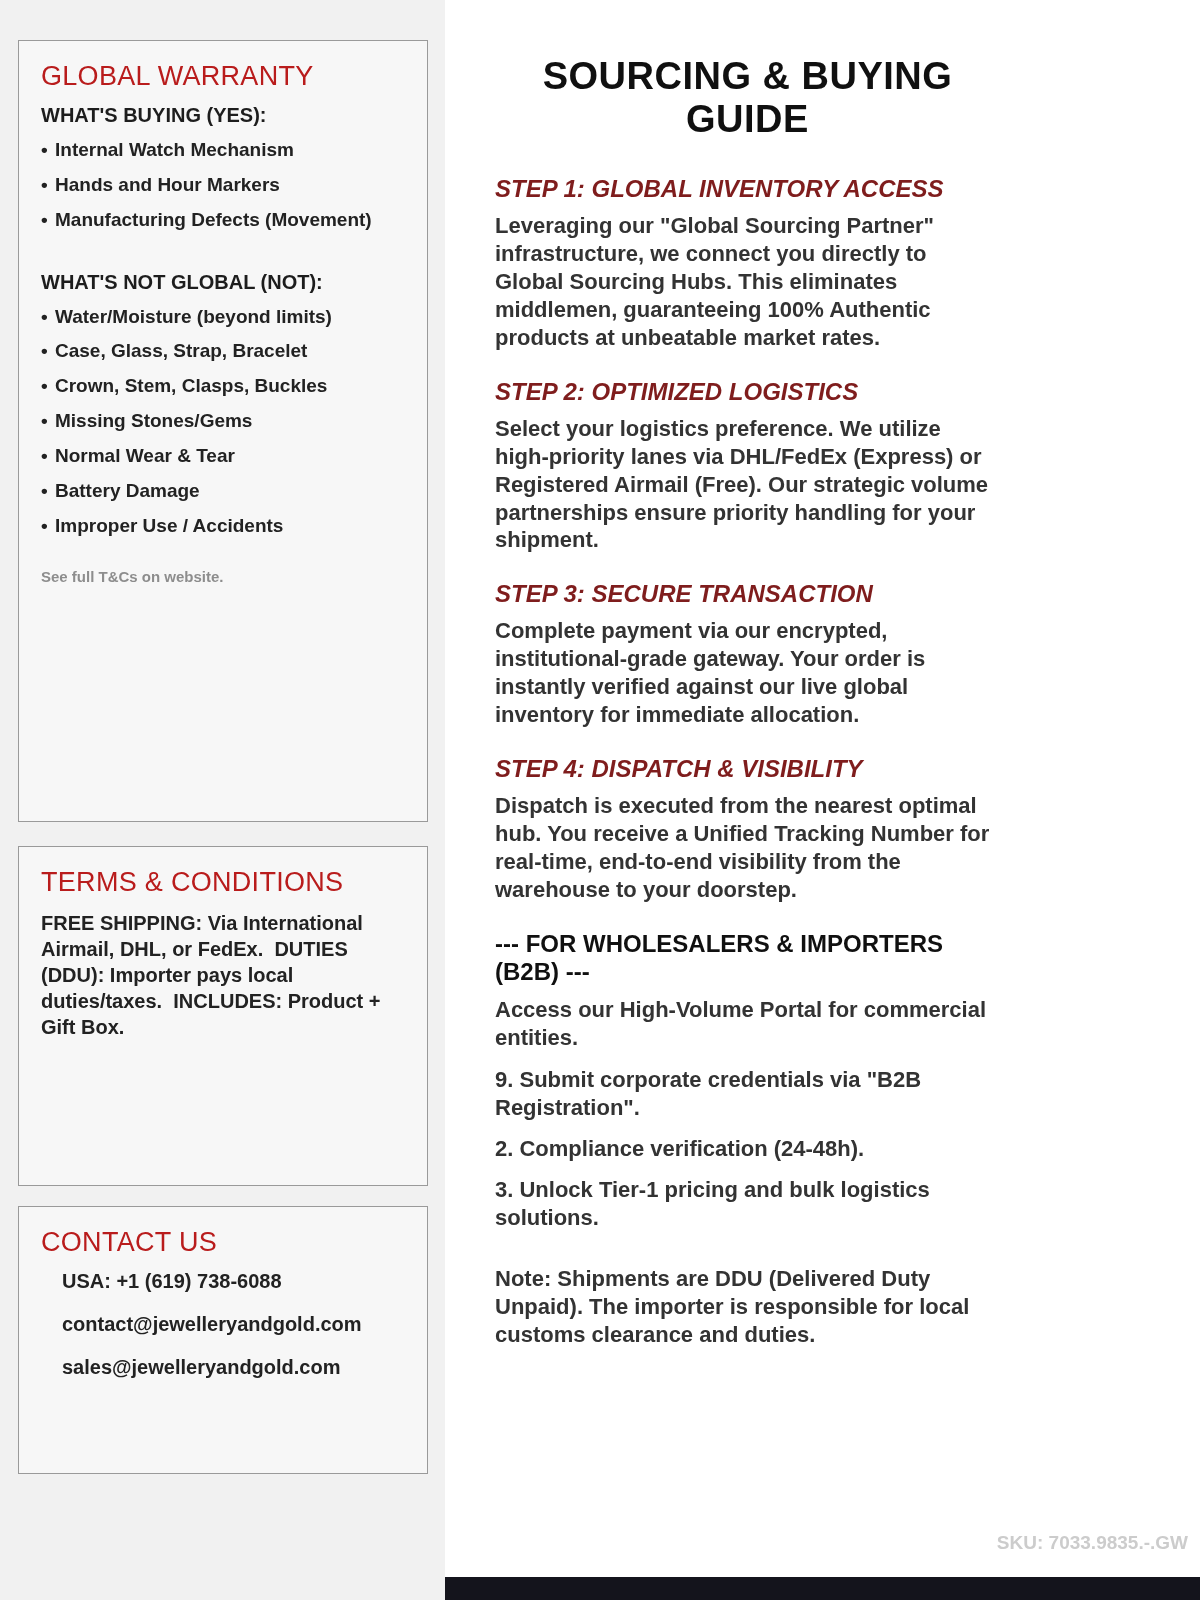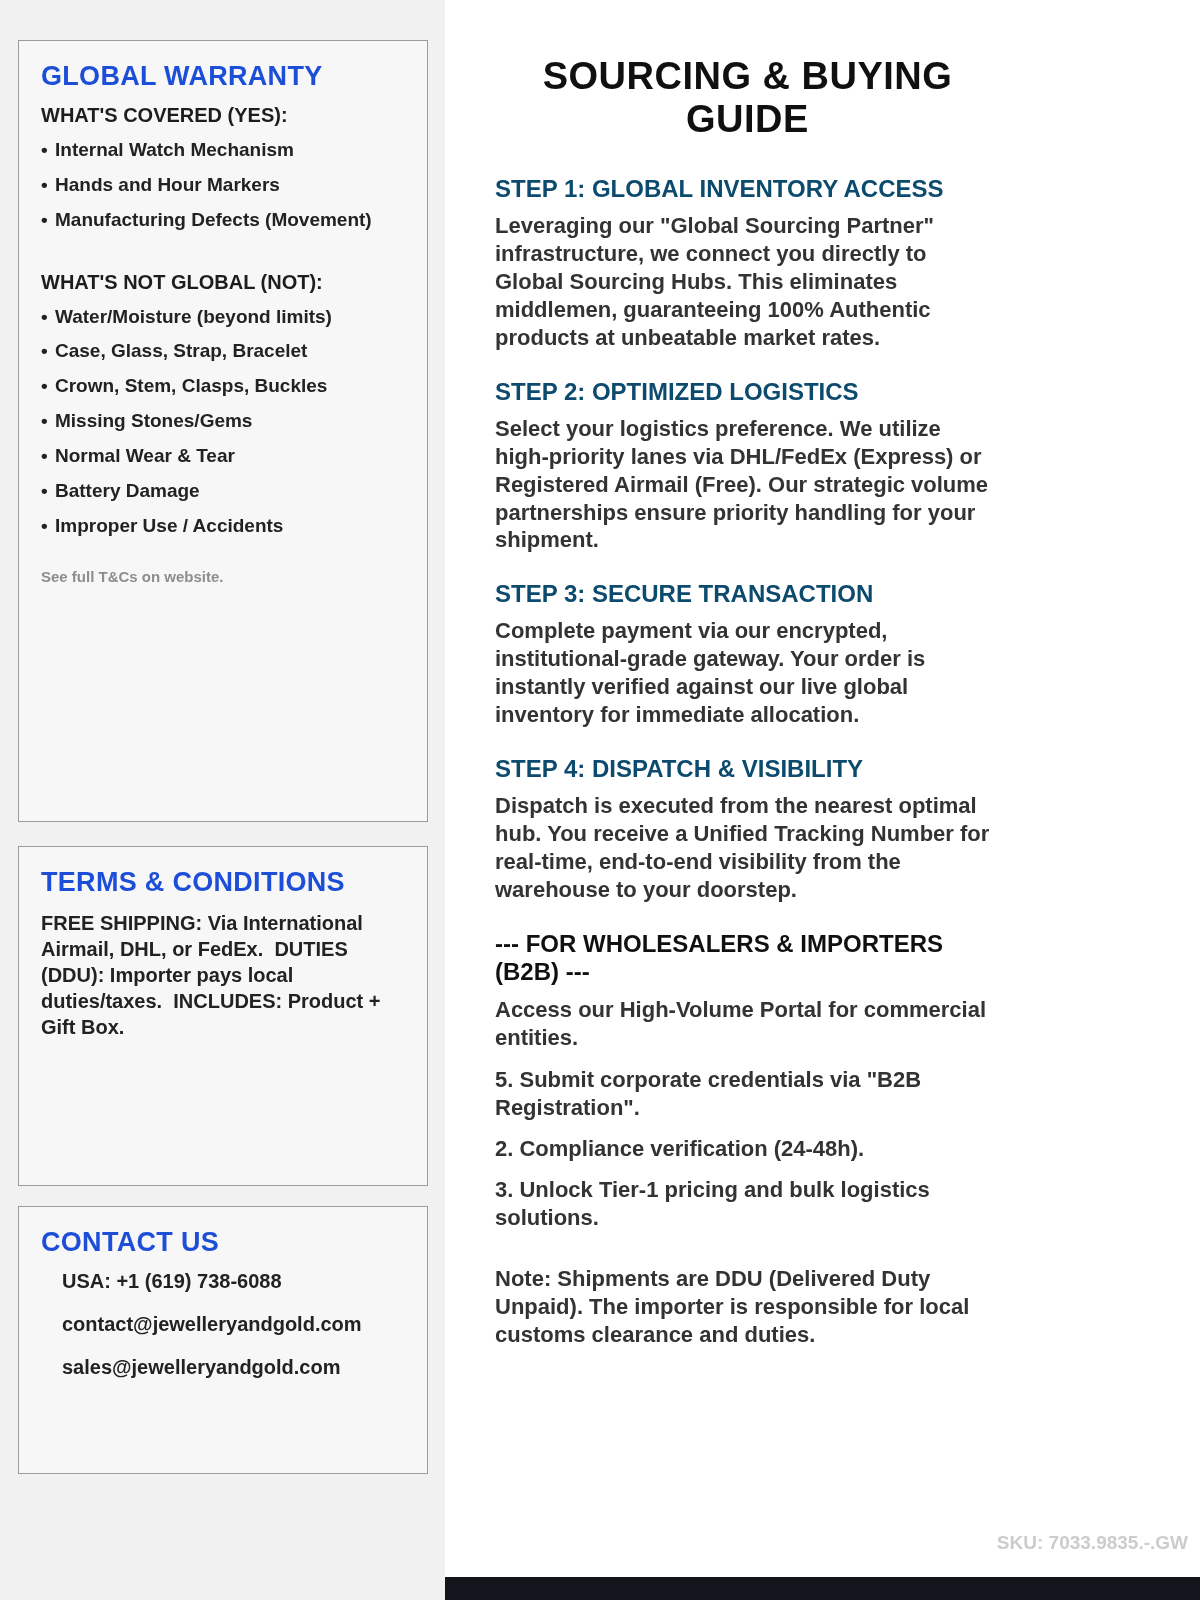--- a/index.html
+++ b/index.html
@@ -25,22 +25,22 @@
     background: #f7f7f7;
     border: 1px solid #9a9a9a;
     padding: 20px 22px;
   }
   .panel-warranty { top: 40px;  height: 782px; }
   .panel-terms    { top: 846px; height: 340px; }
   .panel-contact  { top: 1206px; height: 268px; }
 
   .panel-title {
     font-size: 27px;
-    font-weight: 700;
-    color: #1d4ed8;
+    font-weight: 400;
+    color: #b91c1c;
     letter-spacing: 0.3px;
     margin-bottom: 12px;
   }
   .sub-heading {
     font-size: 20px;
     font-weight: 800;
     color: #1d1d1d;
     margin-bottom: 12px;
   }
   .sub-heading.second { margin-top: 40px; }
@@ -93,22 +93,23 @@
     font-weight: 800;
     color: #101010;
     text-align: center;
     letter-spacing: 0.5px;
     margin-bottom: 34px;
   }
   .step { margin-bottom: 26px; }
   .step-heading {
     font-size: 24px;
     font-weight: 800;
-    color: #0c4a6e;
+    color: #7f1d1d;
     margin-bottom: 9px;
+    font-style: italic;
   }
   .step-body, .b2b-text {
     font-size: 22px;
     font-weight: 600;
     color: #333333;
     line-height: 1.27;
     max-width: 548px;
   }
   .b2b-section { margin-top: 2px; }
   .b2b-heading {
@@ -140,21 +141,21 @@
   }
 </style>
 </head>
 <body>
 
 <div class="sidebar">
 
   <div class="panel panel-warranty">
     <div class="panel-title">GLOBAL WARRANTY</div>
 
-    <div class="sub-heading">WHAT'S COVERED (YES):</div>
+    <div class="sub-heading">WHAT'S BUYING (YES):</div>
     <div class="bullet-item">Internal Watch Mechanism</div>
     <div class="bullet-item">Hands and Hour Markers</div>
     <div class="bullet-item">Manufacturing Defects (Movement)</div>
 
     <div class="sub-heading second">WHAT'S NOT GLOBAL (NOT):</div>
     <div class="bullet-item">Water/Moisture (beyond limits)</div>
     <div class="bullet-item">Case, Glass, Strap, Bracelet</div>
     <div class="bullet-item">Crown, Stem, Clasps, Buckles</div>
     <div class="bullet-item">Missing Stones/Gems</div>
     <div class="bullet-item">Normal Wear &amp; Tear</div>
@@ -197,21 +198,21 @@
   </div>
 
   <div class="step">
     <div class="step-heading">STEP 4: DISPATCH &amp; VISIBILITY</div>
     <div class="step-body">Dispatch is executed from the nearest optimal hub. You receive a Unified Tracking Number for real-time, end-to-end visibility from the warehouse to your doorstep.</div>
   </div>
 
   <div class="b2b-section">
     <div class="b2b-heading">--- FOR WHOLESALERS &amp; IMPORTERS (B2B) ---</div>
     <div class="b2b-text b2b-intro">Access our High-Volume Portal for commercial entities.</div>
-    <div class="b2b-text b2b-item">5. Submit corporate credentials via "B2B Registration".</div>
+    <div class="b2b-text b2b-item">9. Submit corporate credentials via "B2B Registration".</div>
     <div class="b2b-text b2b-item">2. Compliance verification (24-48h).</div>
     <div class="b2b-text b2b-item">3. Unlock Tier-1 pricing and bulk logistics solutions.</div>
     <div class="b2b-text b2b-note">Note: Shipments are DDU (Delivered Duty Unpaid). The importer is responsible for local customs clearance and duties.</div>
   </div>
 </div>
 
 <div class="sku">SKU: 7033.9835.-.GW</div>
 <div class="bottom-bar"></div>
 
 </body></html>

